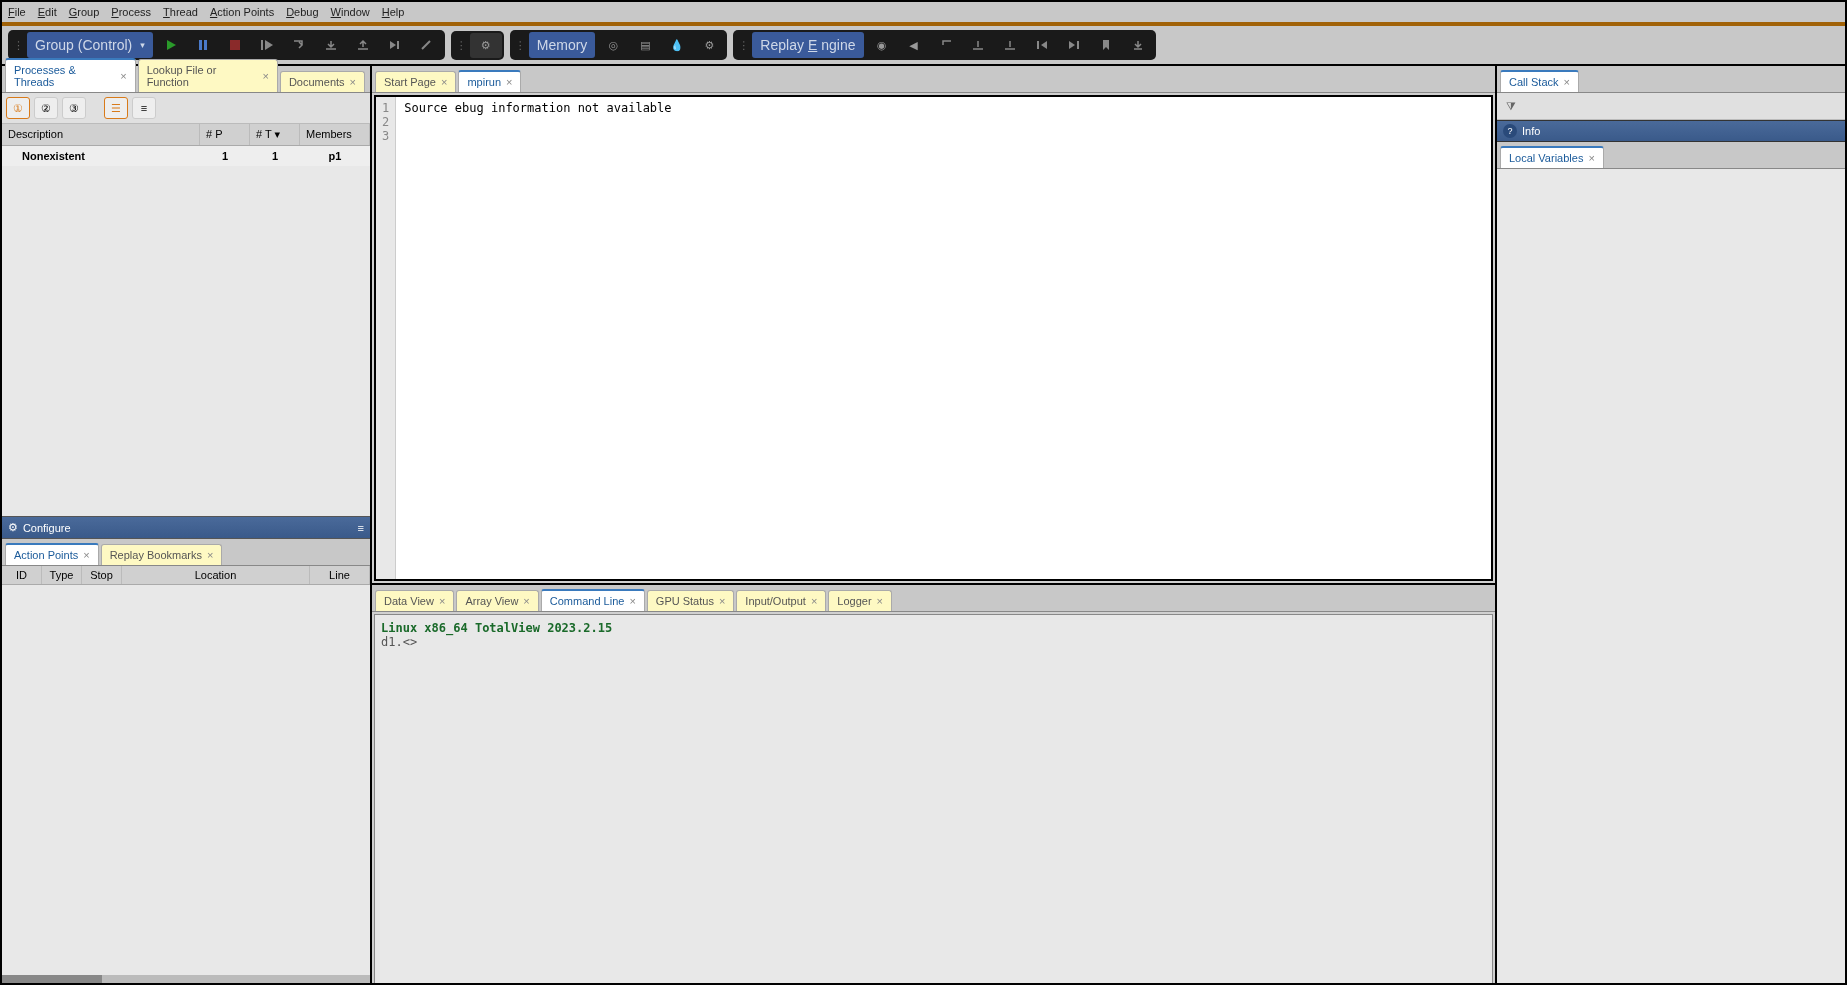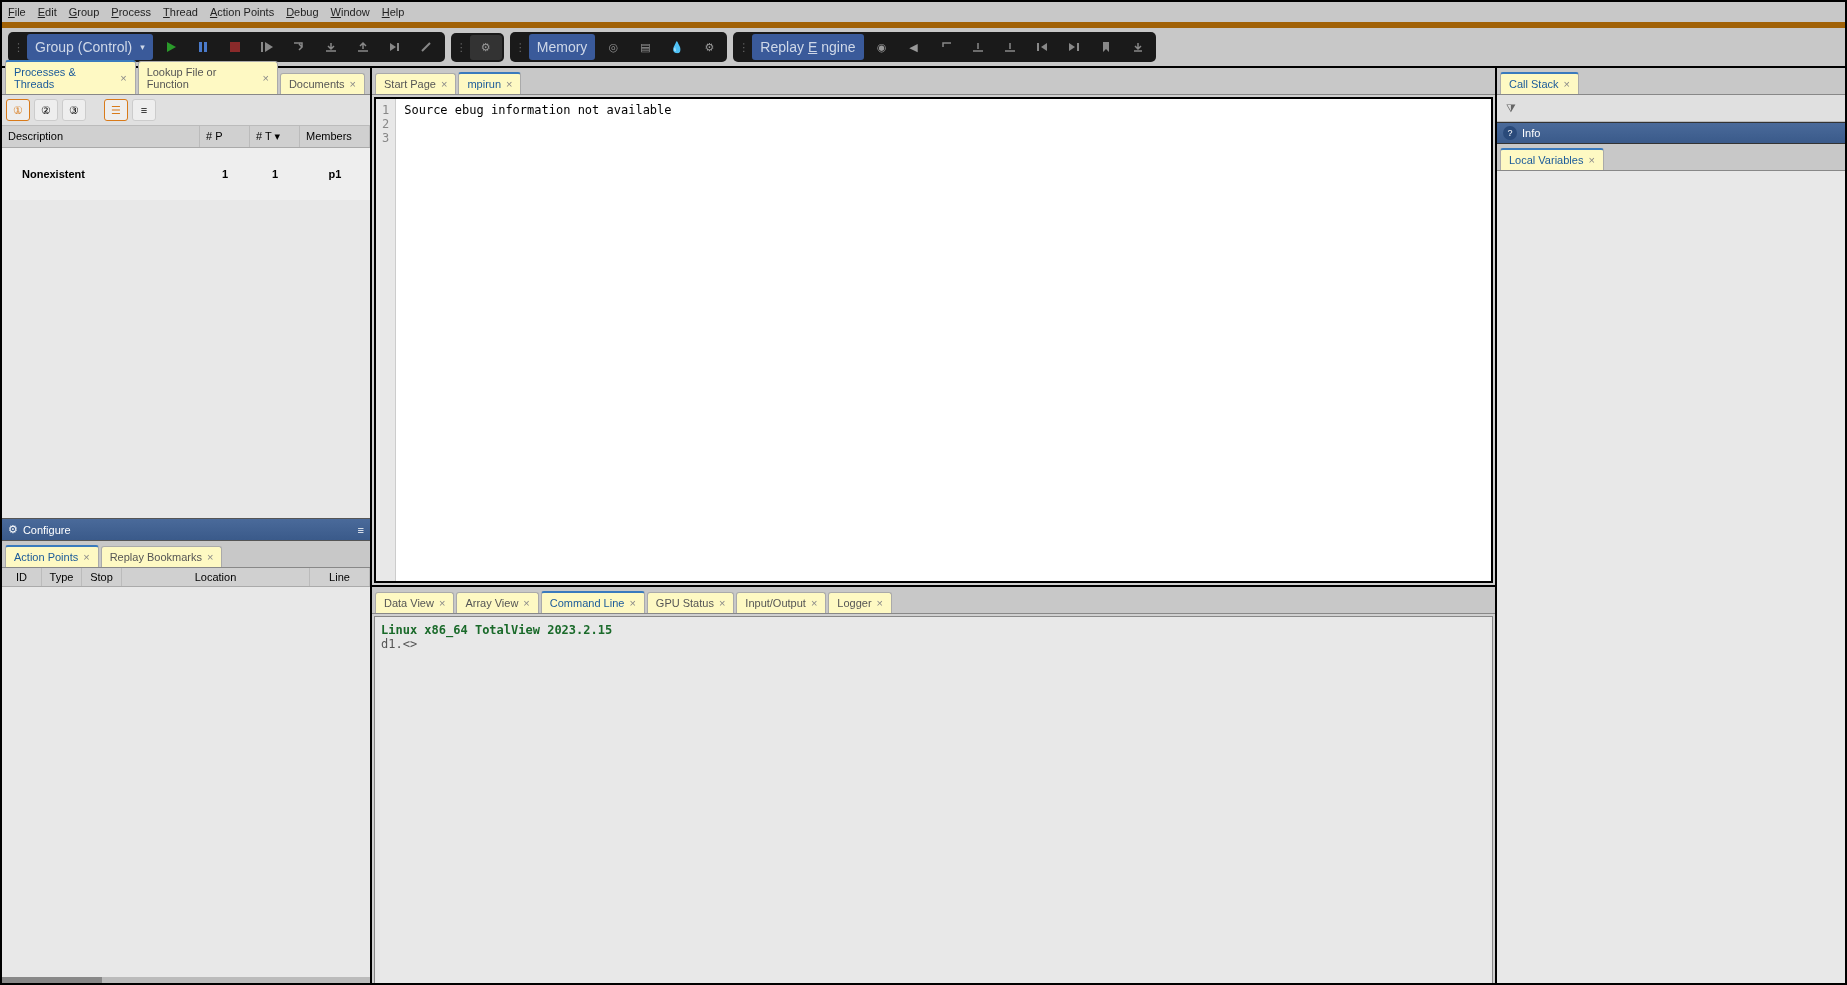--- a/index.html
+++ b/index.html
@@ -10,21 +10,21 @@
   width: 1847px;
   height: 985px;
   overflow: hidden;
   border: 2px solid #000;
 }
 .menubar {
   background: #c8c8c8;
   padding: 4px 6px;
   display: flex;
   gap: 12px;
-  border-bottom: 6px solid #a16207;
+  border-bottom: 4px solid #a16207;
 }
 .menubar span { cursor: pointer; color: #222; }
 .menubar span u { text-decoration: underline; }
 
 .toolbar {
   background: #c8c8c8;
   padding: 4px 6px;
   display: flex;
   gap: 6px;
   align-items: center;
@@ -86,21 +86,21 @@
   border-radius: 3px 3px 0 0;
   margin-right: 2px;
   color: #555;
   cursor: pointer;
   display: flex;
   align-items: center;
   gap: 5px;
   font-size: 11px;
 }
 .tab.active {
-  background: #fef9c3;
+  background: #ffffff;
   color: #1a5a9a;
   border-top: 2px solid #3a7abd;
 }
 .tab .close { color:#888; font-size:11px; cursor:pointer; }
 
 .panel-body { flex:1; background:#e8e8e8; overflow:hidden; display:flex; flex-direction:column;}
 
 .pt-toolbar {
   background:#e0e0e0;
   padding:4px;
@@ -129,21 +129,21 @@
 .pt-table-head > div {
   padding:4px 6px;
   border-right:1px solid #bbb;
 }
 .pt-row {
   display:grid;
   grid-template-columns: 1fr 50px 50px 70px;
   font-size:11px;
   background:#eee;
 }
-.pt-row > div { padding:20px 6px; }
+.pt-row > div { padding:4px 6px; }
 .pt-row .b { font-weight:bold; }
 .pt-row .c { text-align:center; font-weight:bold;}
 
 .configure-bar {
   background: linear-gradient(#4a6a9a,#3a5a8a);
   color:#fff;
   padding:4px 6px;
   display:flex;
   align-items:center;
   gap:5px;

